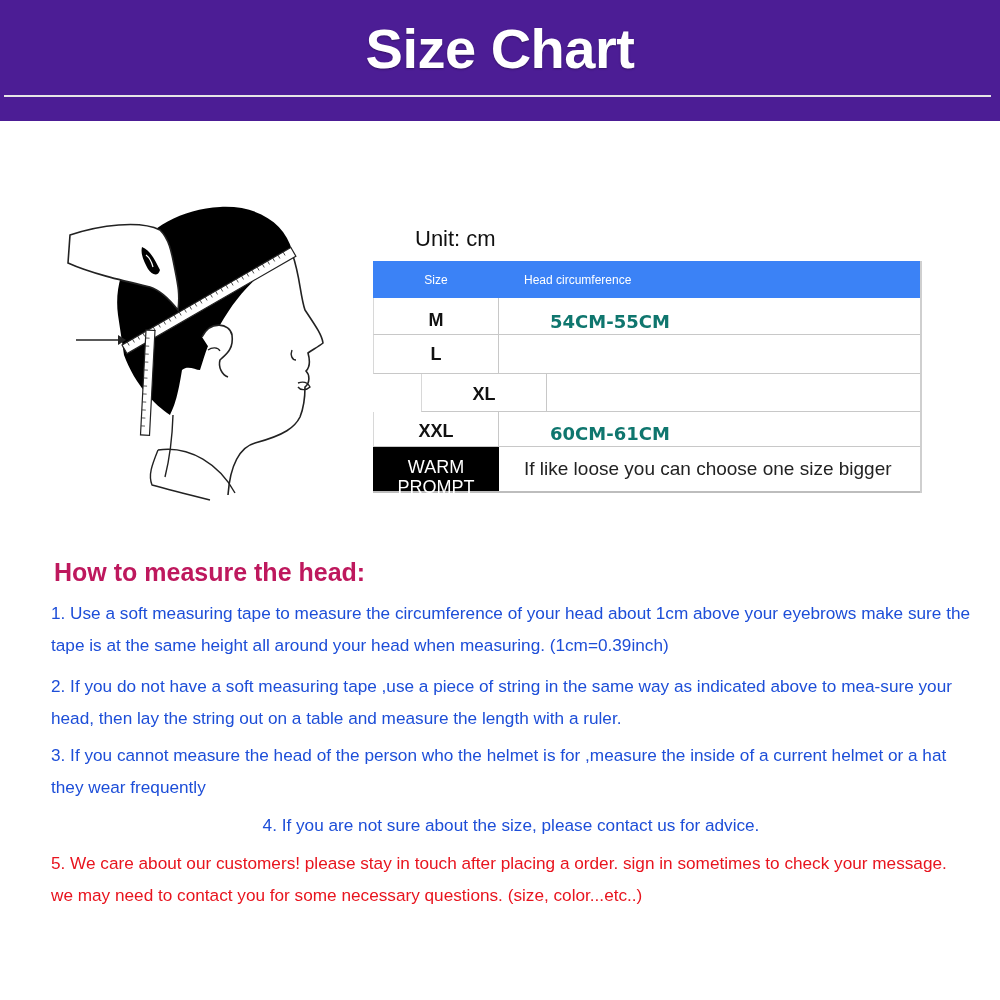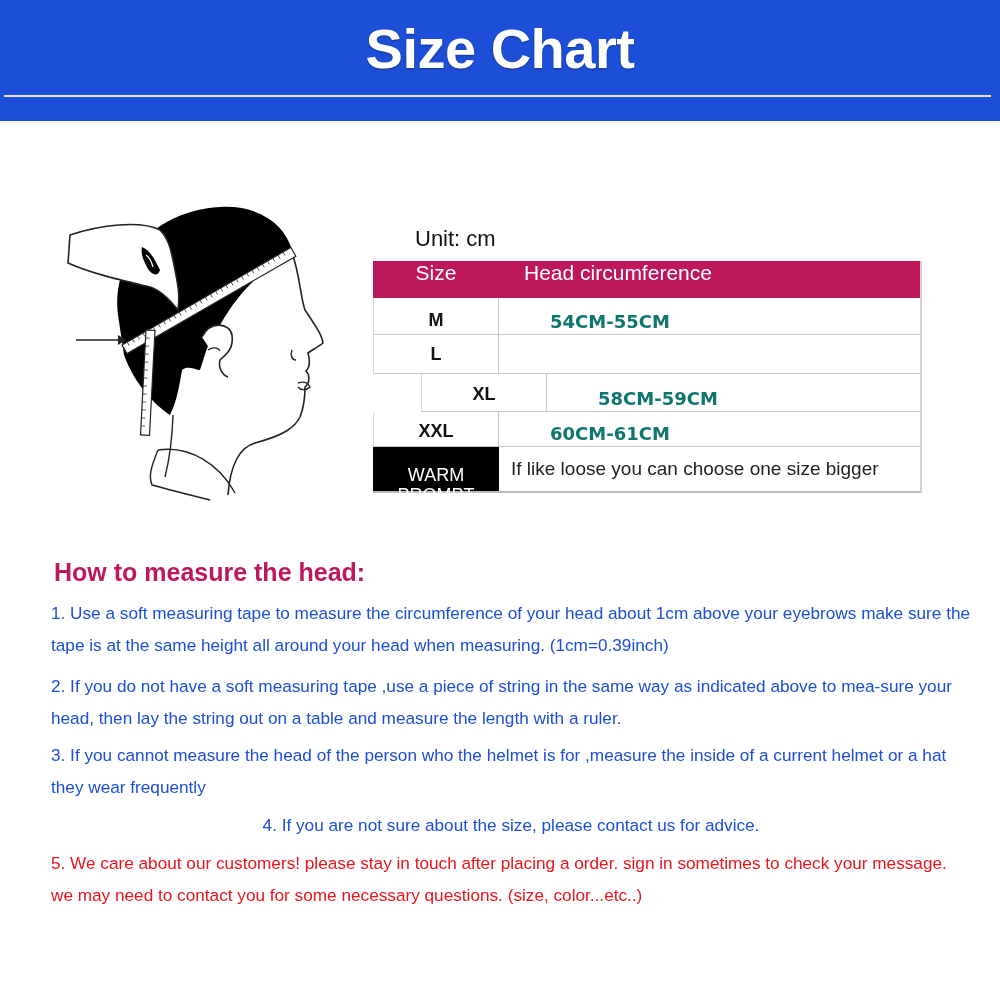--- a/index.html
+++ b/index.html
@@ -1,21 +1,21 @@
 <!DOCTYPE html>
 <html><head>
   <meta charset="utf-8">
   <style>
     * { margin: 0; padding: 0; box-sizing: border-box; }
     html, body { width: 1000px; height: 1000px; background: #ffffff; overflow: hidden; }
     body { position: relative; font-family: "Liberation Sans", sans-serif; color: #111; }
 
     .banner {
       position: absolute; left: 0; top: 0; width: 1000px; height: 121px;
-      background: #1d4ed8;
+      background: #4c1d95;
     }
     .banner-title {
       position: absolute; left: 0; top: 16px; width: 1000px; text-align: center;
       font-family: "Liberation Sans", sans-serif; font-weight: bold;
       font-size: 56px; color: #ffffff; letter-spacing: -0.5px;
       text-shadow: 0 1px 2px rgba(0,0,0,0.35);
     }
     .banner-rule {
       position: absolute; left: 4px; top: 95px; width: 987px; height: 2px;
       background: #e6e6e6;
@@ -28,22 +28,22 @@
     .unit-label {
       position: absolute; left: 390px; top: 226px;
       font-size: 22px; color: #111; margin-left: 25px;
     }
 
     .size-table {
       position: absolute; left: 373px; top: 261px; width: 549px;
       border-right: 2px solid #cfcfcf;
     }
     .tbl-head {
-      display: flex; height: 37px; background: #be185d; color: #fff;
-      font-size: 21px; align-items: flex-start;
+      display: flex; height: 37px; background: #3b82f6; color: #fff;
+      font-size: 12px; align-items: center;
     }
     .tbl-head .c1 { width: 126px; text-align: center; }
     .tbl-head .c2 { padding-left: 25px; }
 
     .tbl-row {
       display: flex; border-bottom: 1px solid #c8c8c8; border-left: 1px solid #d8d8d8;
     }
     .tbl-row .c1 {
       width: 125px; border-right: 1px solid #c8c8c8; text-align: center;
       font-size: 18px; font-weight: bold; color: #111;
@@ -61,24 +61,24 @@
     .r-xl { height: 38px; margin-left: 48px; }
     .r-xl .c1 { padding-top: 4px; }
     .r-xxl { height: 35px; }
     .r-xxl .c1 { align-items: flex-start; padding-top: 9px; }
 
     .tbl-prompt {
       display: flex; height: 46px; border-bottom: 2px solid #bdbdbd;
     }
     .tbl-prompt .c1 {
       width: 126px; background: #000; color: #fff; font-size: 18px;
-      text-align: center; line-height: 20px; padding-top: 18px;
+      text-align: center; line-height: 20px; padding-top: 10px;
     }
     .tbl-prompt .c2 {
-      flex: 1; font-size: 19px; color: #222; padding-left: 12px;
+      flex: 1; font-size: 19px; color: #222; padding-left: 25px;
       display: flex; align-items: center;
     }
 
     .howto {
       position: absolute; left: 54px; top: 558px;
       font-size: 25px; font-weight: bold; color: #be185d;
     }
     .step {
       position: absolute; left: 51px; width: 920px;
       font-size: 17.2px; line-height: 32px; color: #1d4ed8;
@@ -188,21 +188,20 @@
   </div>
   <div class="tbl-row r-m">
     <div class="c1">M</div>
     <div class="c2">54CM-55CM</div>
   </div>
   <div class="tbl-row r-l">
     <div class="c1">L</div>
   </div>
   <div class="tbl-row r-xl">
     <div class="c1">XL</div>
-    <div class="c2">58CM-59CM</div>
   </div>
   <div class="tbl-row r-xxl">
     <div class="c1">XXL</div>
     <div class="c2">60CM-61CM</div>
   </div>
   <div class="tbl-prompt">
     <div class="c1">
       <div>WARM</div>
       <div>PROMPT</div>
     </div>

